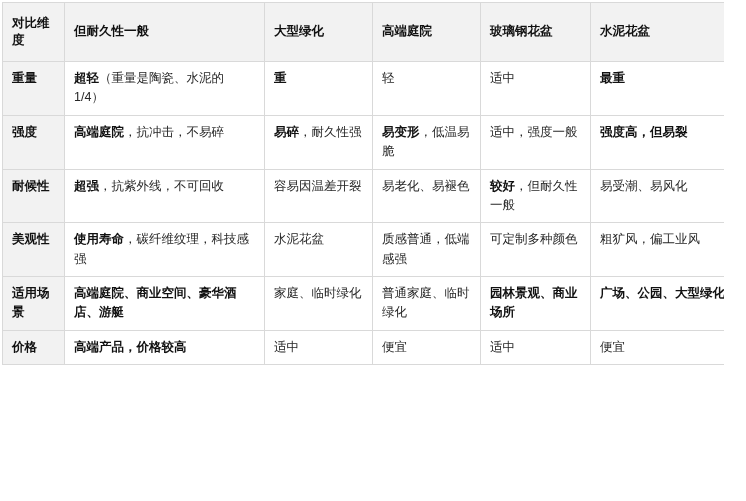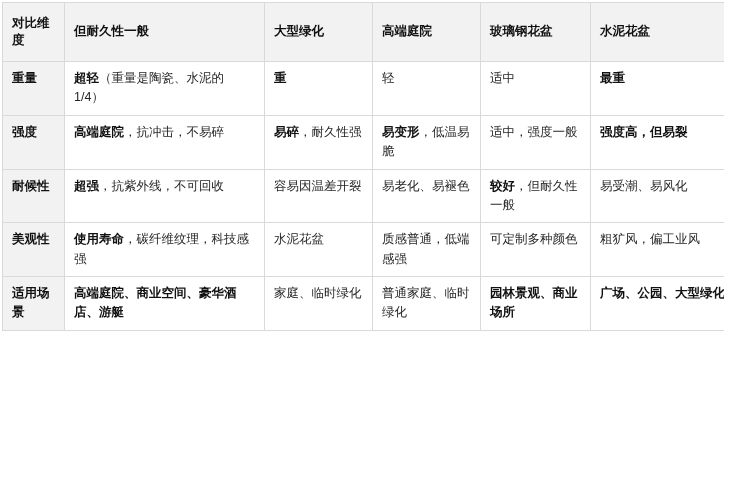--- a/index.html
+++ b/index.html
@@ -124,15 +124,23 @@
           <td><span>粗犷风，偏工业风</span></td>
         </tr>
         <tr>
           <th class="rowhead">适用场景</th>
           <td><span class="b">高端庭院、商业空间、豪华酒店、游艇</span></td>
           <td><span>家庭、临时绿化</span></td>
           <td><span>普通家庭、临时绿化</span></td>
           <td><span class="b">园林景观、商业场所</span></td>
           <td><span class="b">广场、公园、大型绿化</span></td>
         </tr>
+        <tr>
+          <th class="rowhead">价格</th>
+          <td><span class="b">高端产品，价格较高</span></td>
+          <td><span>适中</span></td>
+          <td><span>便宜</span></td>
+          <td><span>适中</span></td>
+          <td><span>便宜</span></td>
+        </tr>
       </tbody>
   </table>
 </div>
 
 </body></html>

